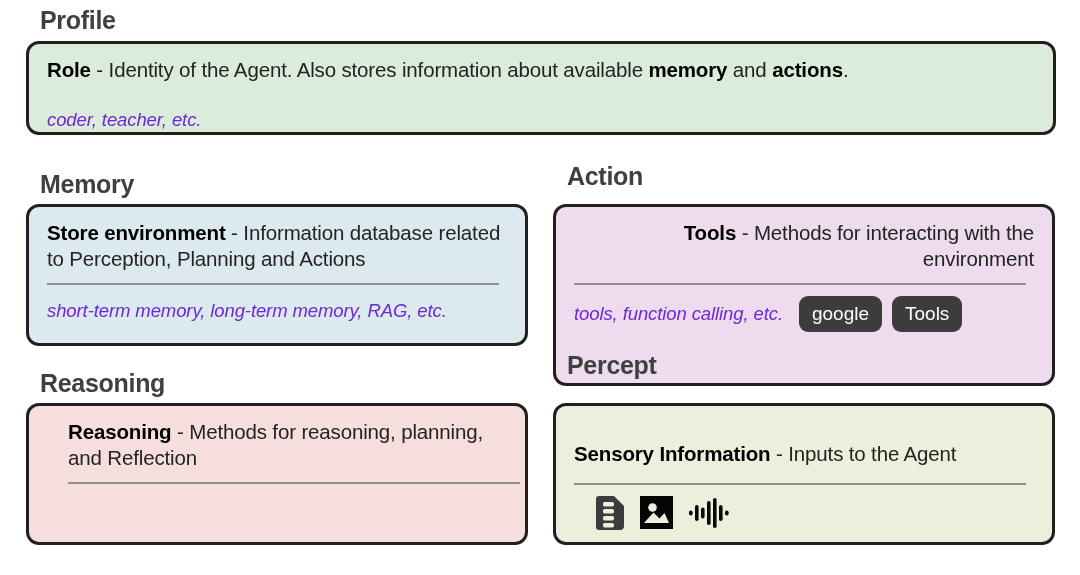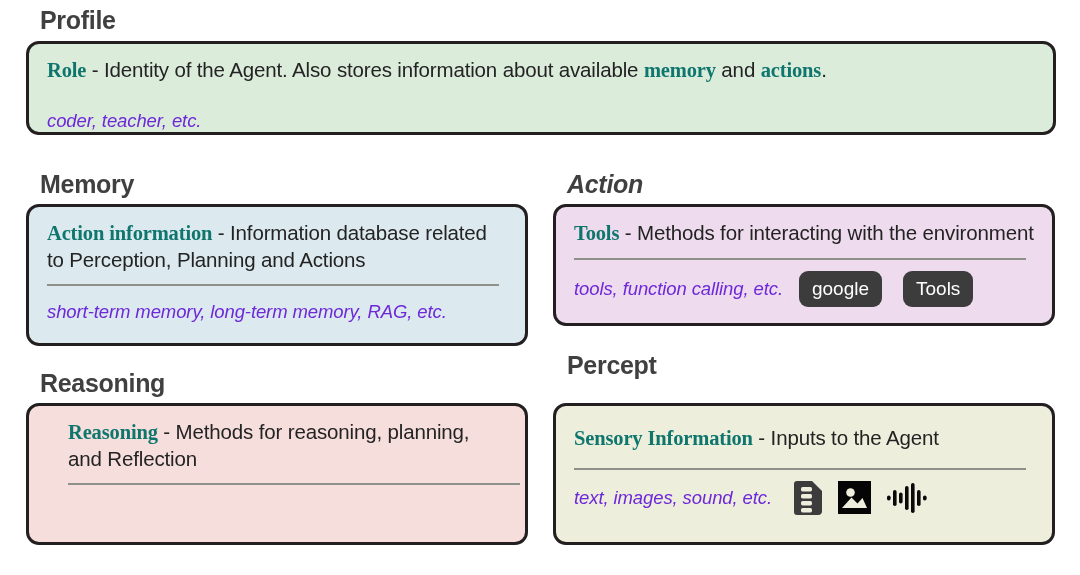--- a/index.html
+++ b/index.html
@@ -41,22 +41,21 @@
     flex-direction: column;
   }
   .card-desc {
     font-size: 20.5px;
     line-height: 1.26;
     color: #232323;
     letter-spacing: -0.15px;
   }
   .card-desc b {
     font-weight: bold;
-    color: #0f766e;
-    font-family: Liberation Serif, serif;
+    color: #000000;
   }
   .divider {
     height: 2px;
     background: #8e9189;
     border: 0;
     margin: 11px 0 0 0;
   }
   .card-footer {
     display: flex;
     align-items: center;
@@ -68,21 +67,21 @@
     font-style: italic;
     color: #6d28d9;
     letter-spacing: -0.1px;
     white-space: nowrap;
   }
 
   
   .badges {
     display: flex;
     align-items: center;
-    gap: 21px;
+    gap: 10px;
     margin-left: 16px;
   }
   .badge {
     background: #3c3c3c;
     color: #ffffff;
     font-size: 19px;
     line-height: 1;
     padding: 8px 13px 9px 13px;
     border-radius: 9px;
     white-space: nowrap;
@@ -101,35 +100,35 @@
   #heading-profile  { left: 40px;  top: 8px; }
   #card-profile     { left: 26px;  top: 41px;  width: 1030px; height: 94px;
                       background: #dcecdb; }
   #card-profile .divider { width: 948px; }
 
   #heading-memory   { left: 40px;  top: 172px; }
   #card-memory      { left: 26px;  top: 204px; width: 502px; height: 142px;
                       background: #dce9ef; }
   #card-memory .divider  { width: 452px; }
 
-  #heading-action   { left: 567px; top: 172px; font-style: italic; }
-  #card-action      { left: 553px; top: 204px; width: 502px; height: 122px;
-                      background: #eedcee; }
+  #heading-action   { left: 567px; top: 164px; }
+  #card-action      { left: 553px; top: 204px; width: 502px; height: 182px;
+                      background: #eedcee; text-align: right; }
   #card-action .divider  { width: 452px; }
 
   #heading-planning { left: 40px;  top: 371px; }
   #card-planning    { left: 26px;  top: 403px; width: 502px; height: 142px;
                       background: #f6dedc; padding-left: 39px; }
   #card-planning .divider { width: 452px; }
 
   #heading-percept  { left: 567px; top: 353px; }
   #card-percept     { left: 553px; top: 403px; width: 502px; height: 142px;
                       background: #eeeedc; }
   #card-percept .divider  { width: 452px; }
-  #card-percept .card-desc { margin-top: 6px; }
+  #card-percept .card-desc { margin-top: 22px; }
   #card-percept .divider   { margin-top: 16px; }
 </style>
 </head>
 <body>
 
 <div class="canvas">
 
   <div class="section-heading" id="heading-profile">Profile</div>
 
   <div class="card" id="card-profile">
@@ -139,21 +138,21 @@
     <div class="divider"></div>
     <div class="card-footer">
       <span class="examples">coder, teacher, etc.</span>
     </div>
   </div>
 
   <div class="section-heading" id="heading-memory">Memory</div>
 
   <div class="card" id="card-memory">
     <div class="card-desc">
-      <b>Action information</b><span> - </span><span>Information database related to Perception, Planning and Actions</span>
+      <b>Store environment</b><span> - </span><span>Information database related to Perception, Planning and Actions</span>
     </div>
     <div class="divider"></div>
     <div class="card-footer">
       <span class="examples">short-term memory, long-term memory, RAG, etc.</span>
     </div>
   </div>
 
   <div class="section-heading" id="heading-action">Action</div>
 
   <div class="card" id="card-action">
@@ -180,21 +179,20 @@
   </div>
 
   <div class="section-heading" id="heading-percept">Percept</div>
 
   <div class="card" id="card-percept">
     <div class="card-desc">
       <b>Sensory Information</b><span> - </span><span>Inputs to the Agent</span>
     </div>
     <div class="divider"></div>
     <div class="card-footer">
-      <span class="examples">text, images, sound, etc.</span>
       <span class="icon-row">
 
         <span>
           <svg width="28" height="34" viewBox="0 0 28 34" aria-hidden="true">
             <path d="M3 0 H18 L28 10 V30 A4 4 0 0 1 24 34 H3 A3 3 0 0 1 0 31 V3 A3 3 0 0 1 3 0 Z" fill="#3c3c3c"></path>
             <rect x="7" y="6" width="11" height="4.4" rx="1.6" fill="#eeeedc"></rect>
             <rect x="7" y="13" width="11" height="4.4" rx="1.6" fill="#eeeedc"></rect>
             <rect x="7" y="20" width="11" height="4.4" rx="1.6" fill="#eeeedc"></rect>
             <rect x="7" y="27" width="11" height="4.4" rx="1.6" fill="#eeeedc"></rect>
           </svg>

